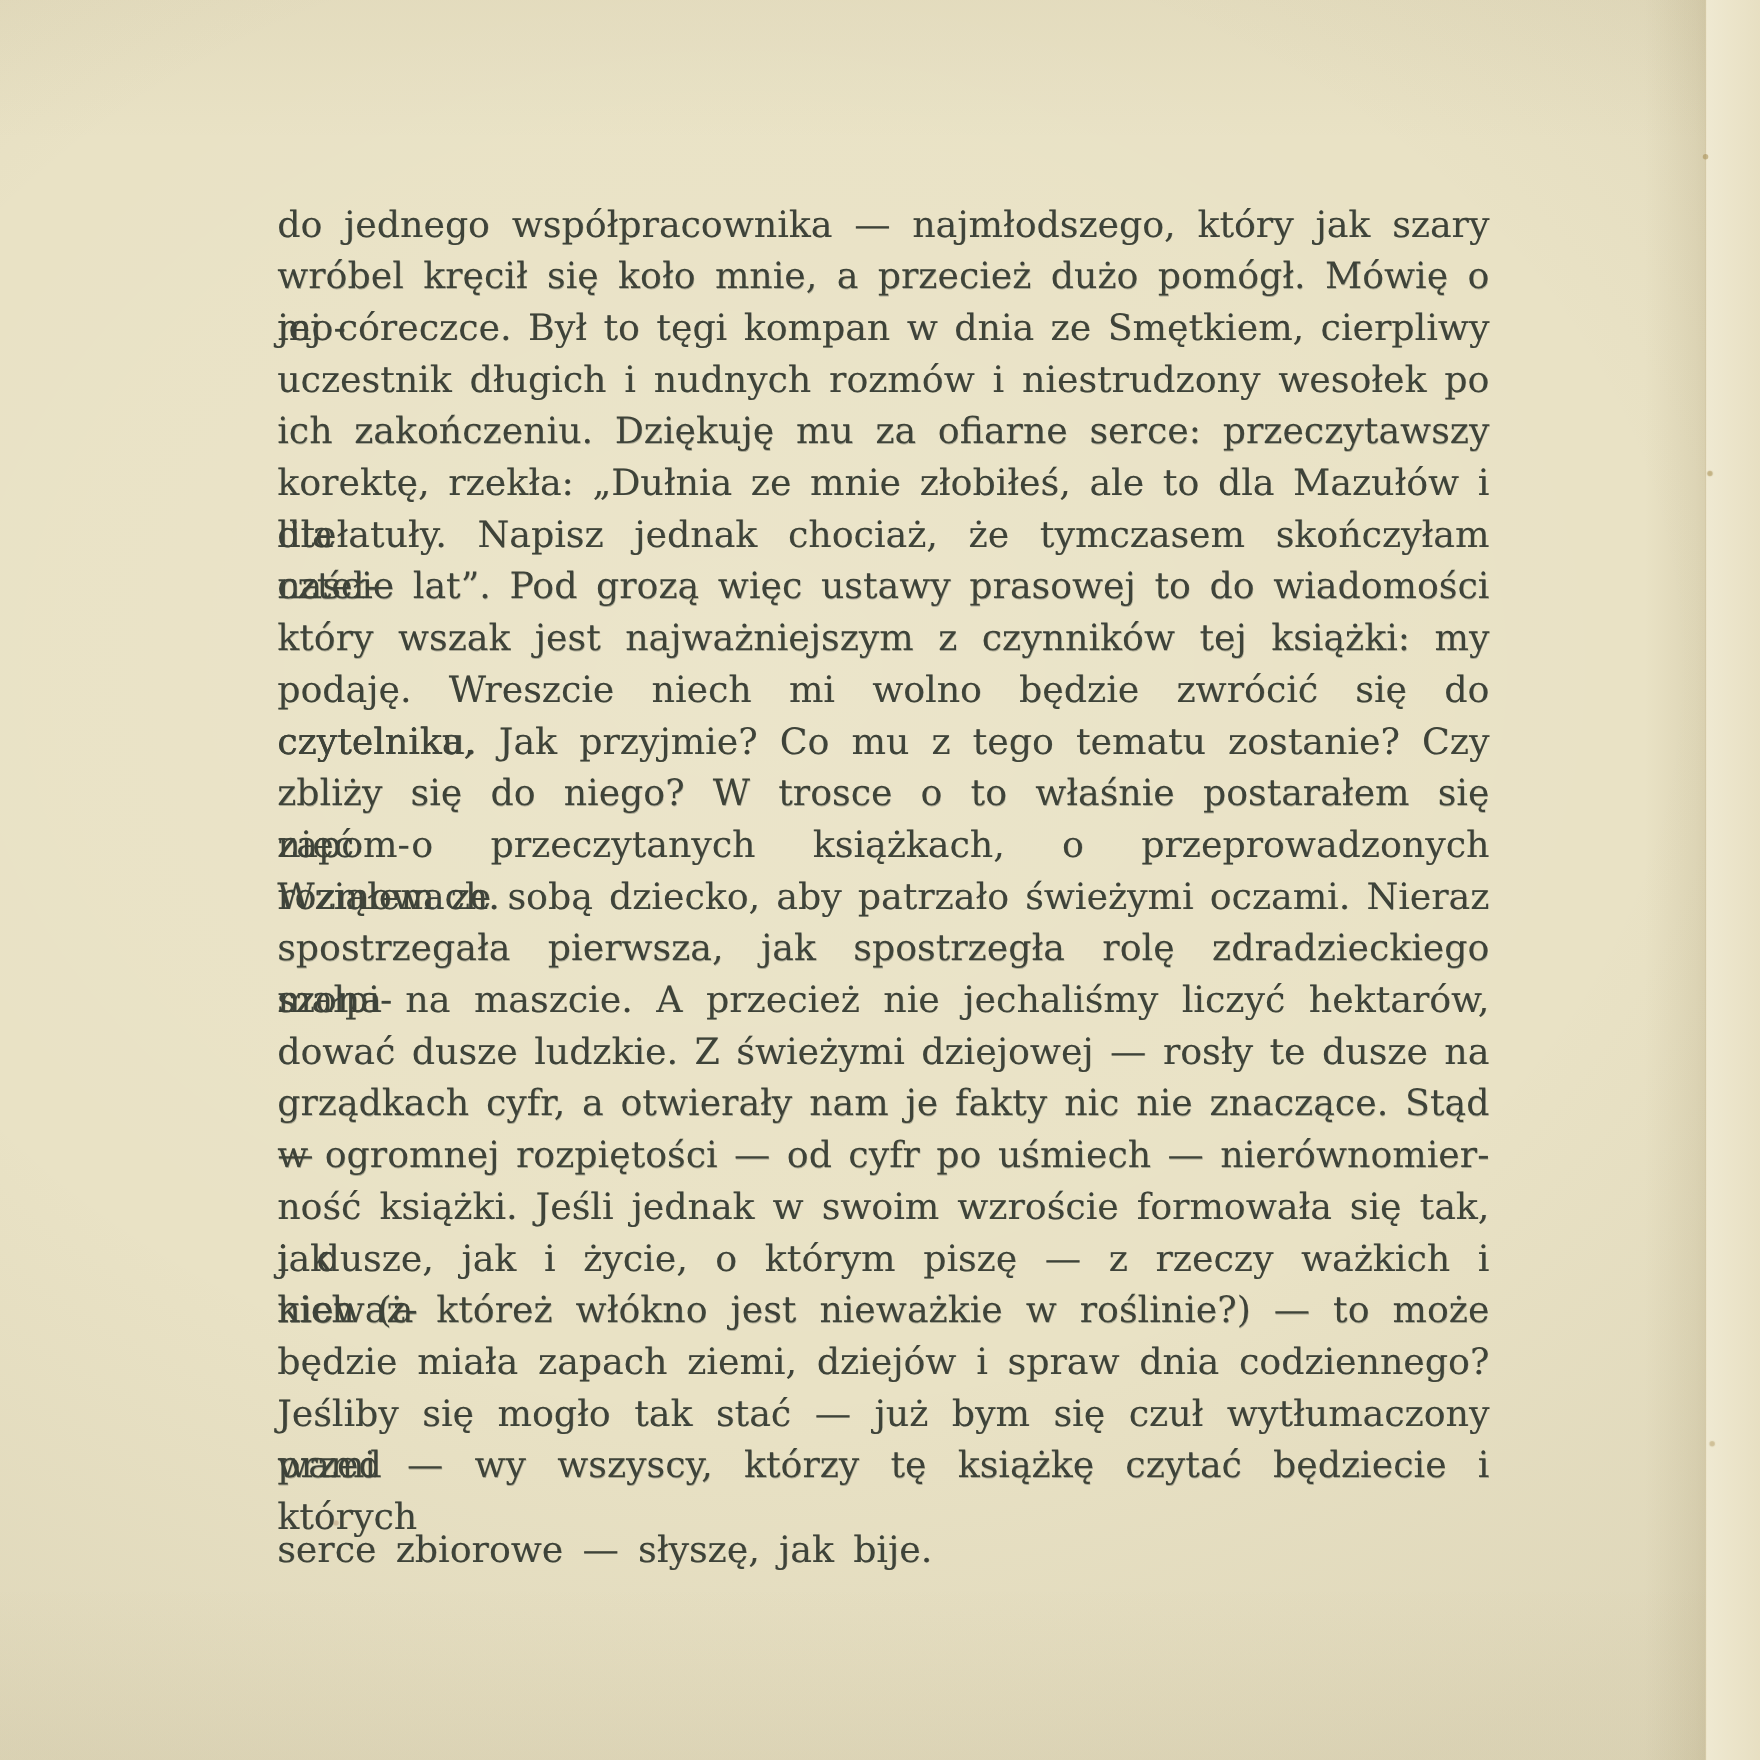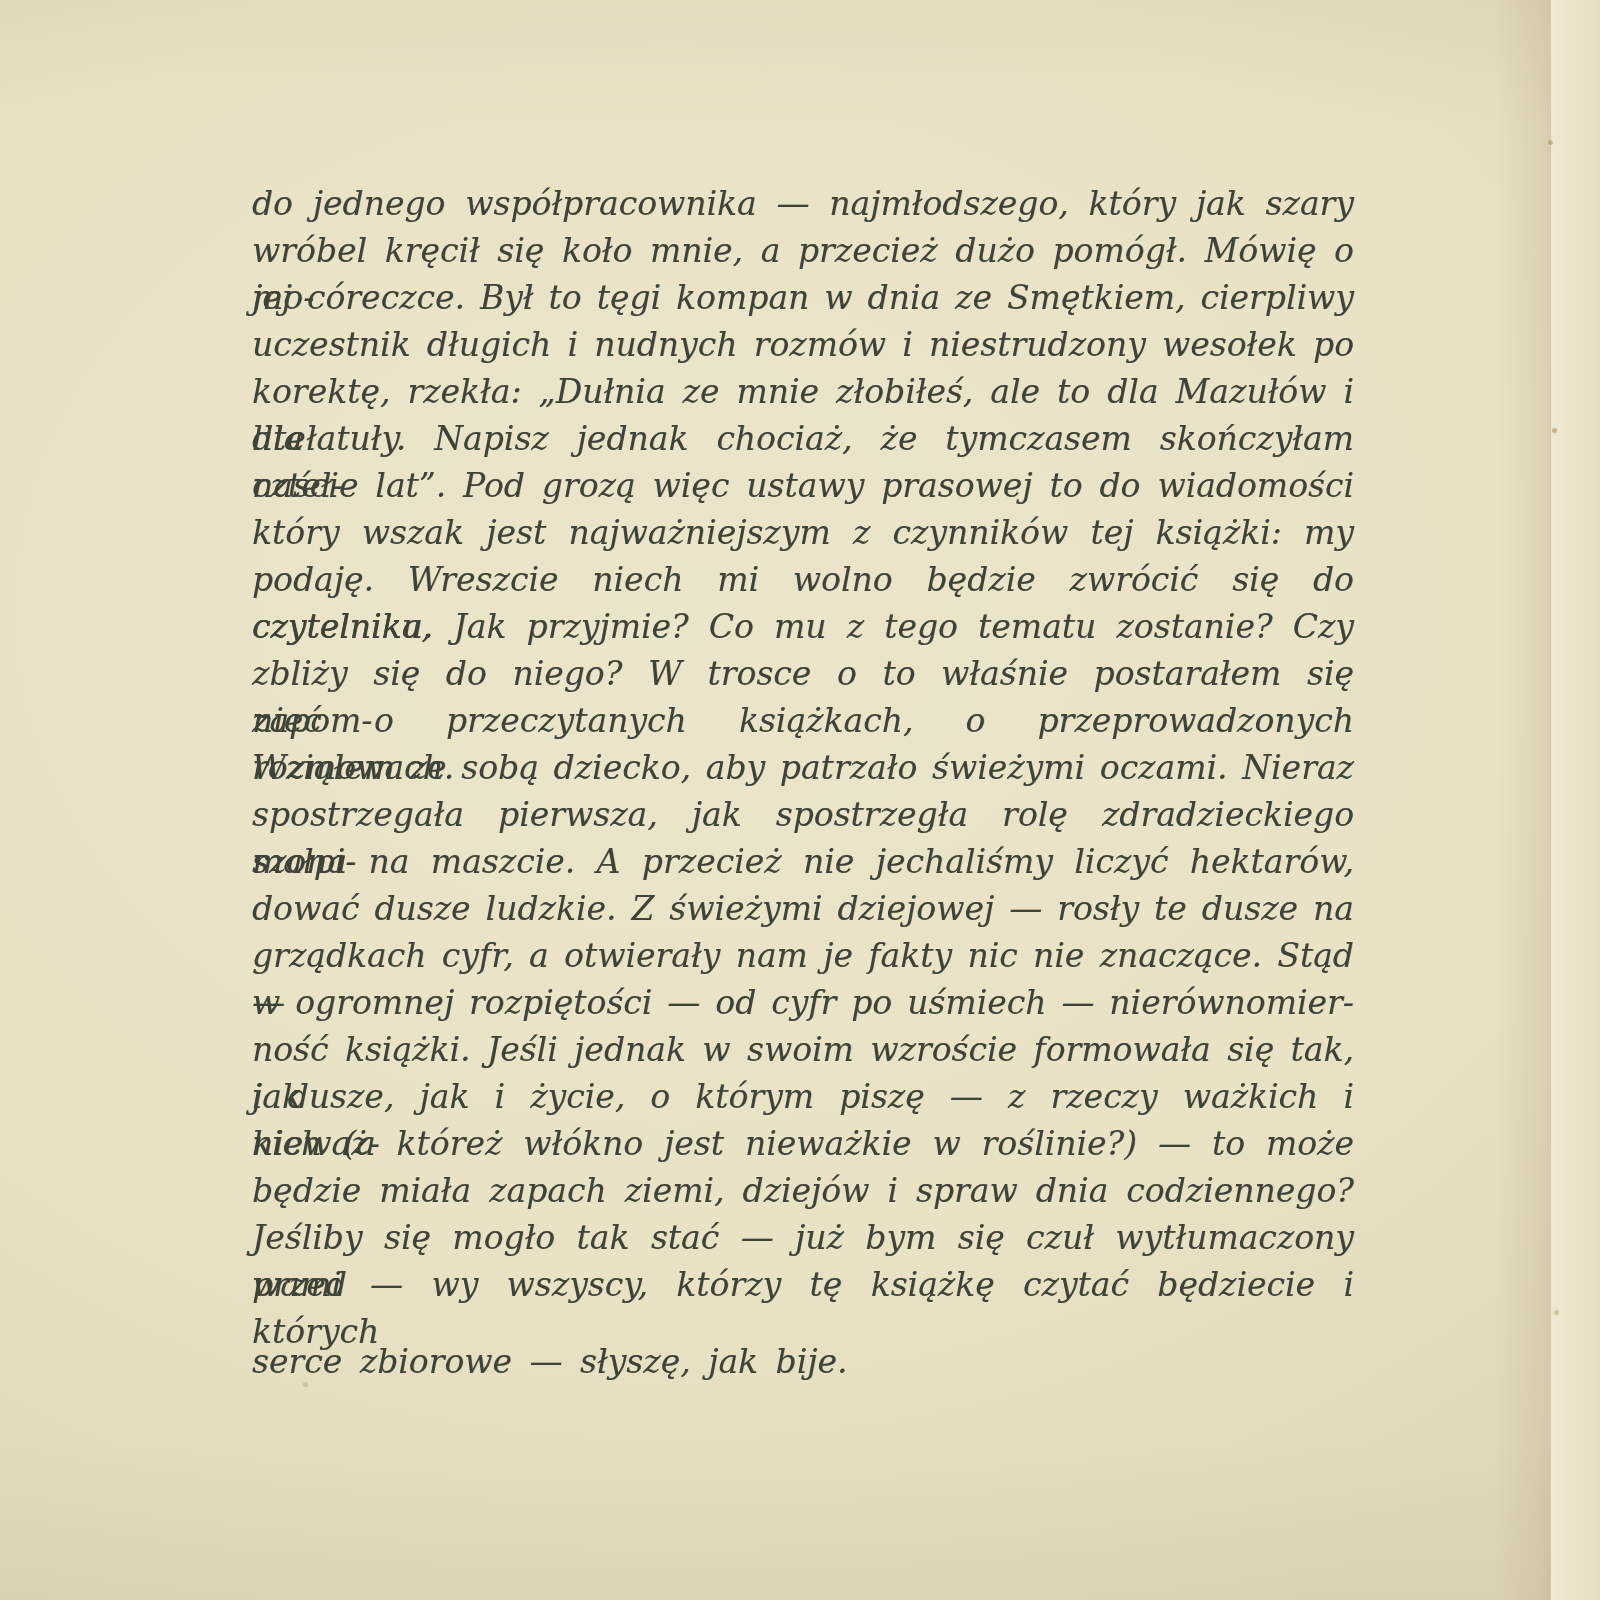--- a/index.html
+++ b/index.html
@@ -50,21 +50,20 @@
       4px 288px 1px rgba(160,135,70,0.55),
       6px 1170px 1px rgba(170,145,85,0.45),
       -1245px 1242px 1px rgba(150,110,80,0.30);
   }
   .text-block {
     position: absolute;
     left: 252px;
     top: 180px;
     width: 1102px;
     font-family: "DejaVu Serif", "Liberation Serif", serif;
-    font-style: italic;
     font-size: 33px;
     color: #3e4339;
     text-shadow: 0.4px 0.4px 0.5px rgba(62,67,57,0.35);
   }
   .line {
     height: 47px;
     line-height: 47px;
     white-space: normal;
     text-align: justify;
     text-align-last: justify;
@@ -80,20 +79,21 @@
 </head>
 <body>
 
 <div class="scan">
 
   <div class="text-block">
     <div class="line">do jednego współpracownika — najmłodszego, który jak szary</div>
     <div class="line">wróbel kręcił się koło mnie, a przecież dużo pomógł. Mówię o mo-</div>
     <div class="line">jej córeczce. Był to tęgi kompan w dnia ze Smętkiem, cierpliwy</div>
     <div class="line">uczestnik długich i nudnych rozmów i niestrudzony wesołek po</div>
+    <div class="line">ich zakończeniu. Dziękuję mu za ofiarne serce: przeczytawszy</div>
     <div class="line">korektę, rzekła: „Dułnia ze mnie złobiłeś, ale to dla Mazułów i dla</div>
     <div class="line">litełatuły. Napisz jednak chociaż, że tymczasem skończyłam czteł-</div>
     <div class="line">naście lat”. Pod grozą więc ustawy prasowej to do wiadomości</div>
     <div class="line">który wszak jest najważniejszym z czynników tej książki: my</div>
     <div class="line">podaję. Wreszcie niech mi wolno będzie zwrócić się do czytelnika,</div>
     <div class="line">czytelniku. Jak przyjmie? Co mu z tego tematu zostanie? Czy</div>
     <div class="line">zbliży się do niego? W trosce o to właśnie postarałem się zapom-</div>
     <div class="line">nieć o przeczytanych książkach, o przeprowadzonych rozmowach.</div>
     <div class="line">Wziąłem ze sobą dziecko, aby patrzało świeżymi oczami. Nieraz</div>
     <div class="line">spostrzegała pierwsza, jak spostrzegła rolę zdradzieckiego małpi-</div>

